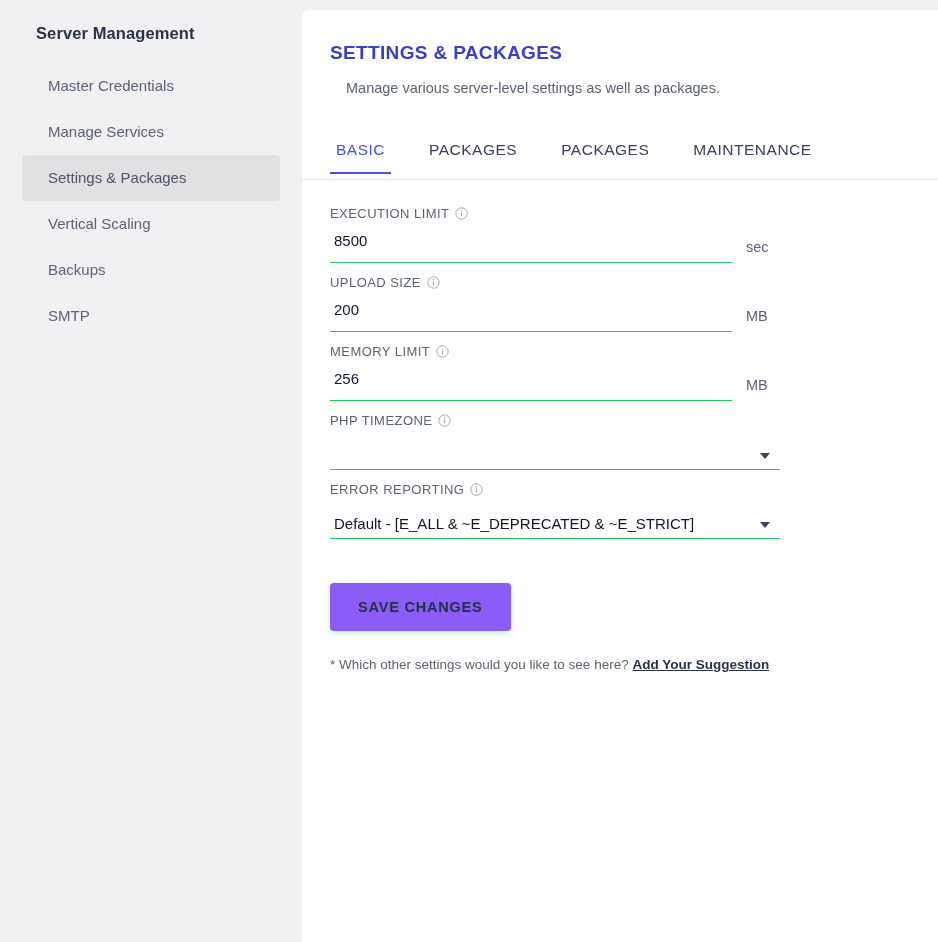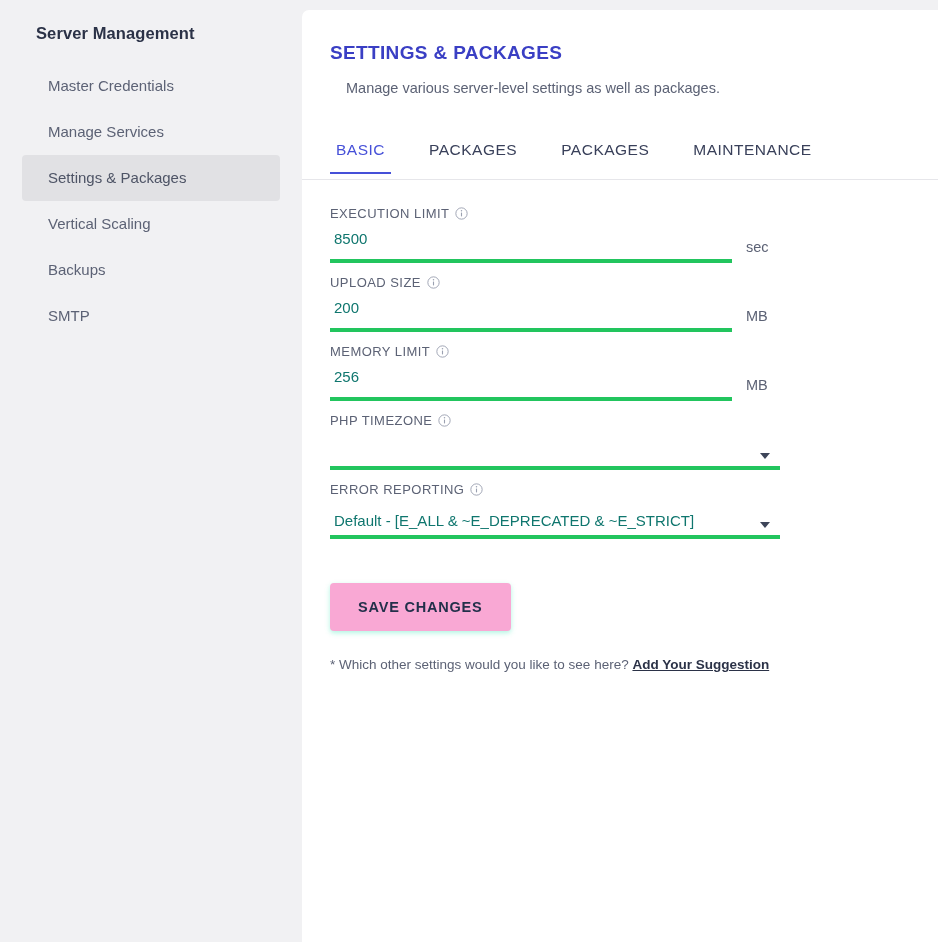--- a/index.html
+++ b/index.html
@@ -145,26 +145,26 @@
     height: 40px;
   }
   .control.input-ctl { width: 402px; }
   .control.select-ctl { width: 450px; }
 
   .control input,
   .control .select-value {
     width: 100%;
     height: 38px;
     border: none;
-    border-bottom: 4px solid #22c55e;
+    border-bottom: 1px solid #22c55e;
     outline: none;
     background: transparent;
     font-family: inherit;
     font-size: 15px;
-    color: #0f766e;
+    color: #0f172a;
     padding: 0 0 6px 4px;
     display: flex;
     align-items: flex-end;
   }
   .control input { line-height: 38px; }
   .control .select-value {
     cursor: pointer;
     padding-right: 34px;
     white-space: nowrap;
     overflow: hidden;
@@ -187,21 +187,21 @@
     margin-left: 14px;
     padding-bottom: 10px;
     white-space: nowrap;
   }
 
   
   .save-btn {
     margin-top: 32px;
     margin-left: 0px;
     display: inline-block;
-    background: #f9a8d4;
+    background: #8b5cf6;
     color: #22304a;
     border: none;
     border-radius: 4px;
     font-family: inherit;
     font-size: 14.5px;
     font-weight: bold;
     letter-spacing: .8px;
     padding: 16px 28px;
     cursor: pointer;
     box-shadow: 0 2px 5px rgba(31,227,171,.35);

